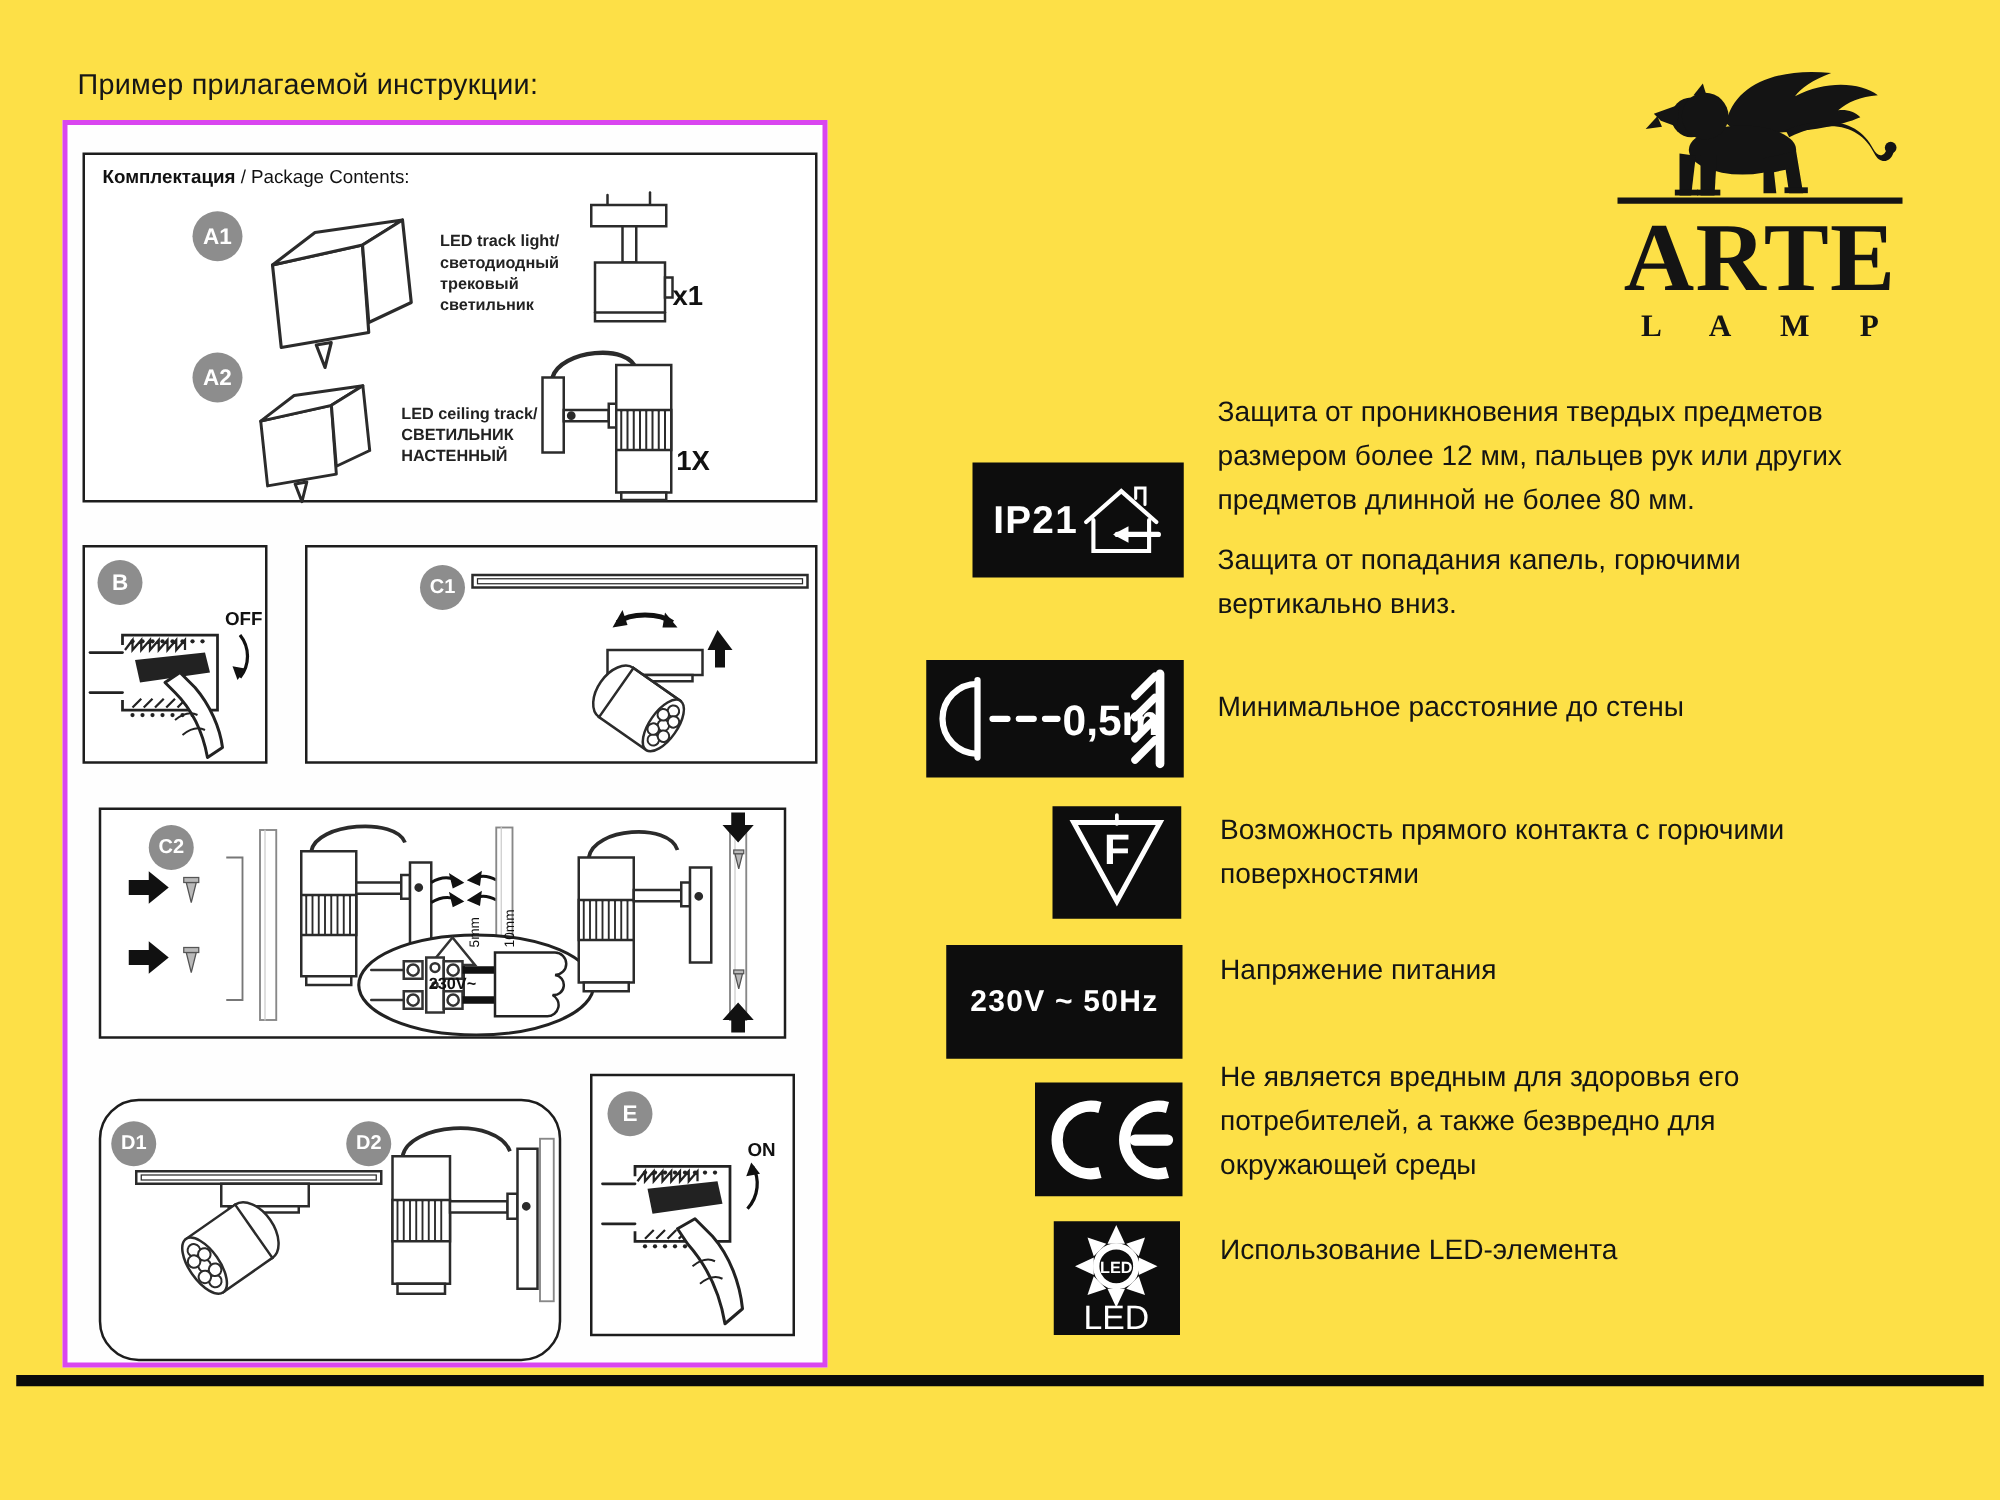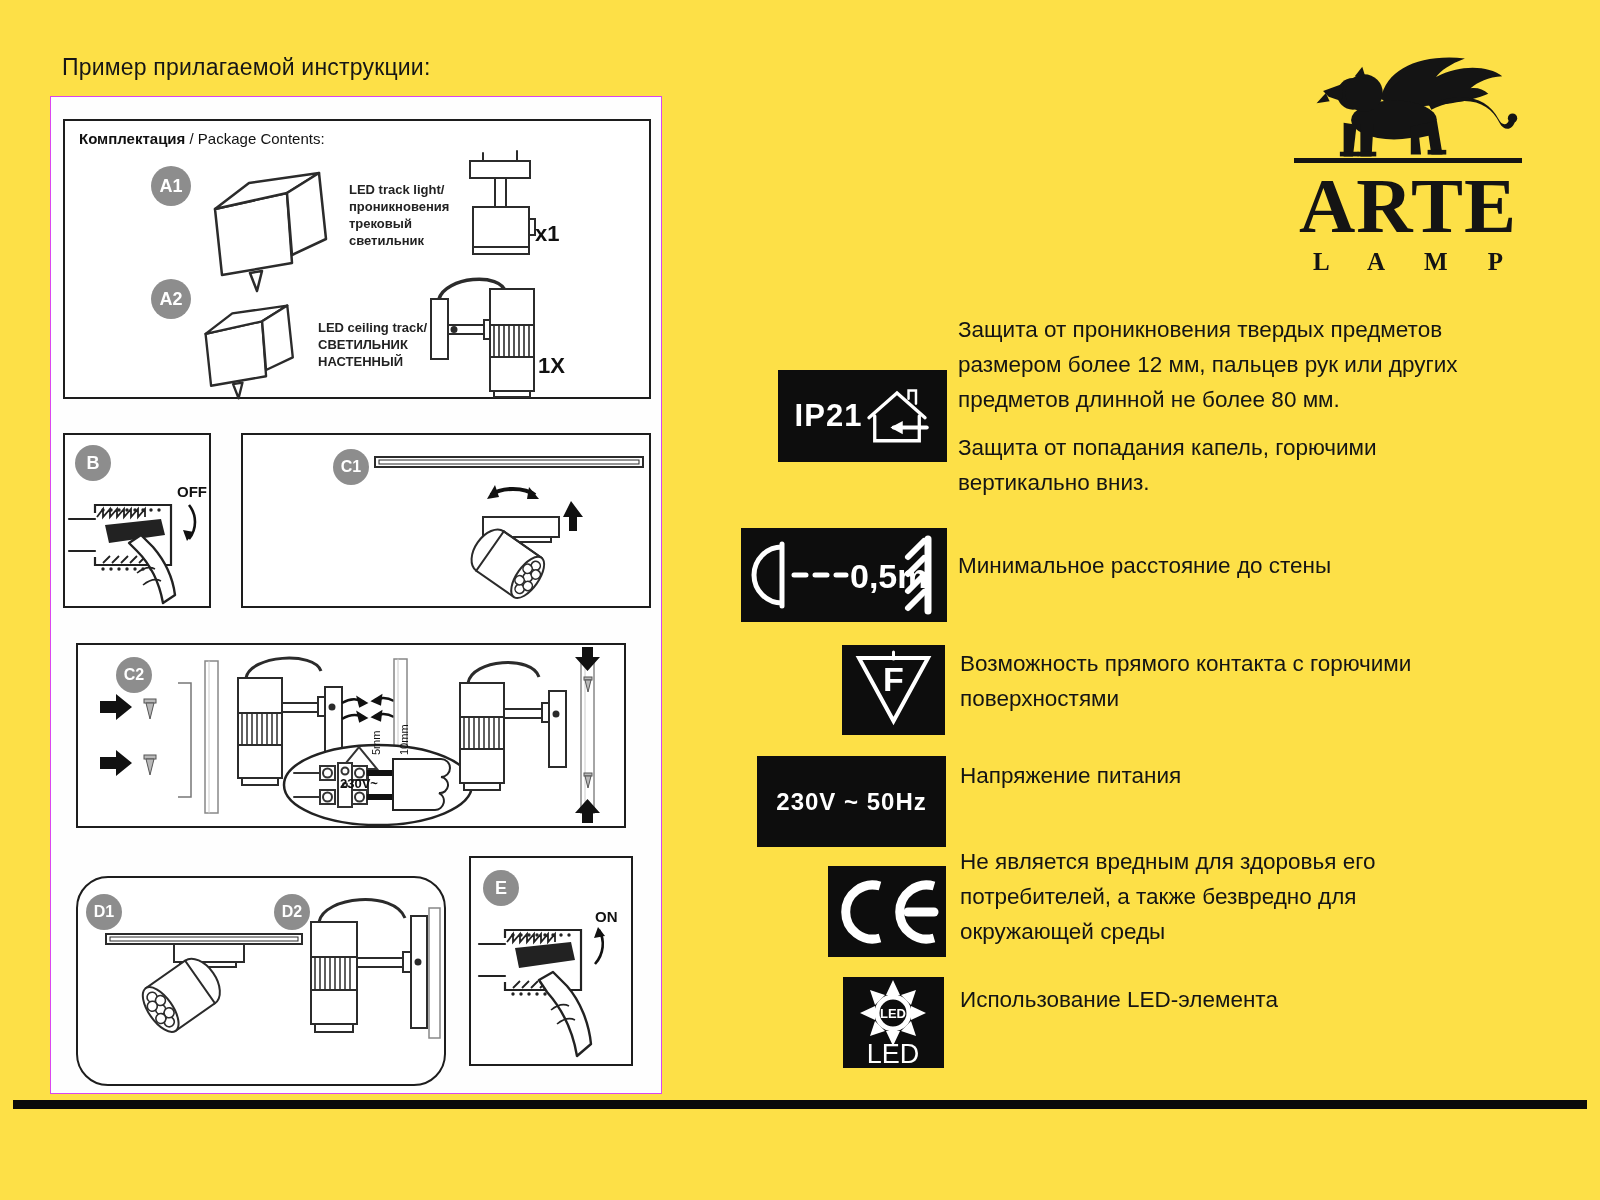--- a/index.html
+++ b/index.html
@@ -3,37 +3,37 @@
 <meta charset="utf-8">
 <style>
   * { margin:0; padding:0; box-sizing:border-box; }
   html,body { background:#fff; }
   #page {
     position:relative; width:1600px; height:1200px; background:#fde047;
     font-family:"Liberation Sans", sans-serif; color:#1a1a1a; overflow:hidden;
   }
   .abs { position:absolute; }
   .page-title { font-size:23px; color:#161616; letter-spacing:.2px; }
-  .doc-frame { border:1px solid #d946ef; background:#fefefe; }
+  .doc-frame { border:4px solid #d946ef; background:#fefefe; }
   .step-box { border:2px solid #1d1d1d; background:#fff; }
   .step-circle {
     background:#8d8d8d; color:#fff; border-radius:50%;
     display:flex; align-items:center; justify-content:center;
     font-weight:bold; font-size:18px;
   }
   .pkg-heading { font-size:15px; color:#111; }
   .pkg-heading b { font-weight:bold; }
   .item-label { font-size:13px; font-weight:bold; line-height:17px; color:#222; }
   .qty { font-size:22px; font-weight:bold; color:#111; }
   line, path.ln, polyline { stroke-linecap:round; }
   .badge { background:#0d0d0d; color:#fff; display:flex; align-items:center; justify-content:center; }
   .badge-ip21 { gap:2px; }
   .ip21-text { font-size:31px; letter-spacing:1px; font-weight:bold; }
   .volt-text { font-size:24px; font-weight:bold; letter-spacing:1px; }
-  .desc { font-size:22.5px; line-height:35px; color:#141414; }
+  .desc { font-size:22.5px; line-height:35px; color:#141414;margin-left:16px; }
   .desc p + p { margin-top:13px; }
   .logo-rule { background:#141414; }
   .logo-arte {
     font-family:"Liberation Serif", serif; font-weight:bold; font-size:78px;
     color:#141414; text-align:center; letter-spacing:1px; line-height:78px;
   }
   .logo-lamp {
     font-family:"Liberation Serif", serif; font-weight:bold; font-size:25px;
     color:#141414; text-align:center; letter-spacing:17px; text-indent:17px; line-height:25px;
   }
@@ -58,21 +58,21 @@
       <svg class="abs" style="left:128px;top:36px;" width="180" height="140" viewBox="0 0 180 140">
         <g fill="#fff" stroke="#2b2b2b" stroke-width="2.5" stroke-linejoin="round">
           <polygon points="22,52 94,36 99,106 29,118"></polygon>
           <polygon points="22,52 56,26 126,16 94,36"></polygon>
           <polygon points="94,36 126,16 133,82 99,98"></polygon>
           <polygon points="57,116 64,134 69,114"></polygon>
         </g>
       </svg>
       <div class="abs item-label" style="left:284px;top:60px;">
         <div>LED track light/</div>
-        <div>проникновения</div>
+        <div>светодиодный</div>
         <div>трековый</div>
         <div>светильник</div>
       </div>
       <svg class="abs" style="left:392px;top:28px;" width="92" height="126" viewBox="0 0 92 126">
         <g fill="#fff" stroke="#2b2b2b" stroke-width="2">
           <line x1="26" y1="4" x2="26" y2="12"></line>
             <line x1="60" y1="2" x2="60" y2="12"></line>
           <rect x="13" y="12" width="60" height="17"></rect>
           <rect x="38" y="29" width="11" height="29"></rect>
           <rect x="16" y="58" width="56" height="47"></rect>

